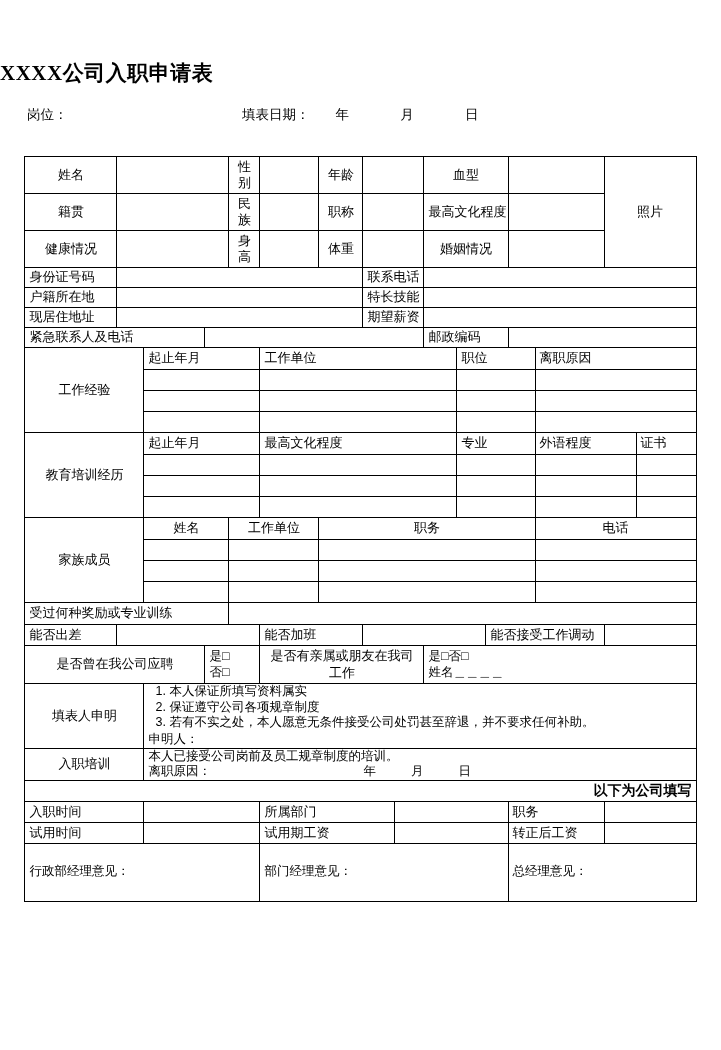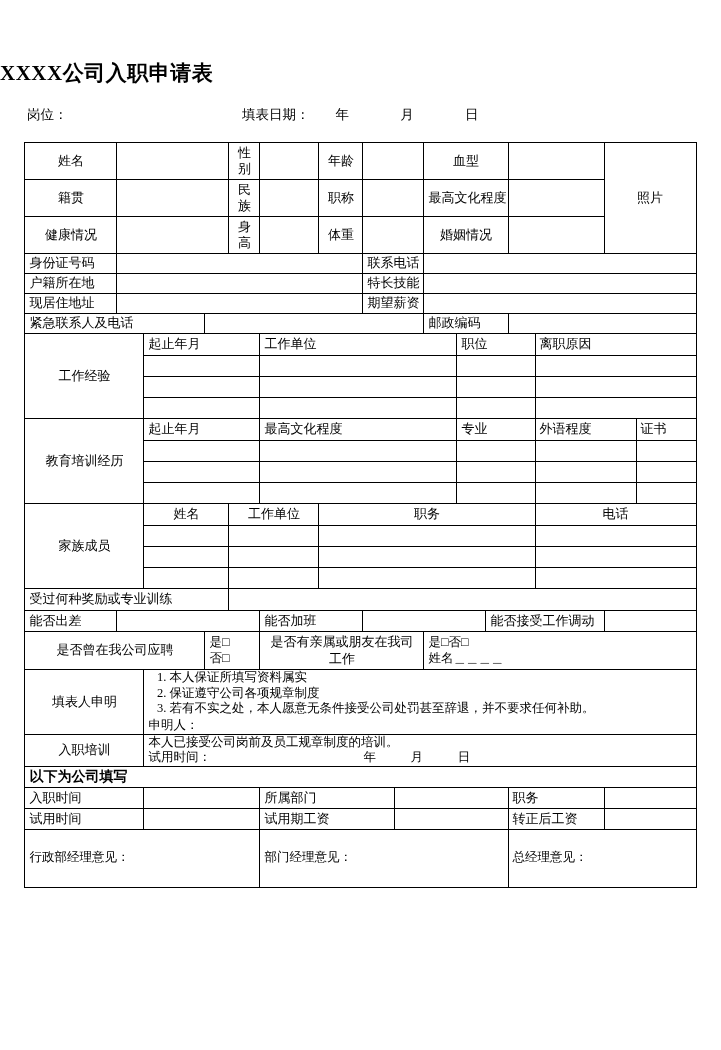--- a/index.html
+++ b/index.html
@@ -37,23 +37,22 @@
   .hdr-date .lbl{margin-right:26px;}
   .hdr-date .ymd{letter-spacing:0;}
   .hdr-date .ymd span{display:inline-block;width:61px;text-align:left;}
   .hdr-date .ymd span:last-child{width:auto;}
 
   
   table.form{
     border-collapse:collapse;
     table-layout:fixed;
     width:671px;
-    margin:18px auto 0 auto;
+    margin:32px auto 0 auto;
     font-size:13px;
-    font-family:Liberation Serif, serif;
   }
   table.form td{
     border:1px solid #000;
     padding:0 4px;
     vertical-align:middle;
     line-height:1.25;
     overflow:hidden;
     word-break:break-all;
   }
   .c{text-align:center;}
@@ -78,21 +77,21 @@
     font-size:12.5px;
   }
   .decl ol{margin:0;padding-left:21px;}
   .decl ol li{margin:0;padding:0;}
   .decl .signer{margin-top:1px;}
   .train-cell{padding:3px 4px 3px 6px;line-height:1.55;font-size:12.5px;}
   .train-cell .sig{display:flex;}
   .train-cell .sig .s1{width:215px;}
   .train-cell .sig .ymd span{display:inline-block;width:44px;}
   .train-cell .sig .ymd span:last-child{width:auto;}
-  .band{font-weight:bold;text-align:left;font-size:14px;}
+  .band{font-weight:bold;text-align:right;font-size:14px;}
   .opin{vertical-align:top;padding:3px 4px 0 6px;font-size:12.5px;}
   .chk{font-size:12.5px;line-height:1.45;text-align:left;padding-left:5px;}
   .relat-cell{font-size:12.5px;line-height:1.5;text-align:left;padding-left:5px;}
   .nowrap{white-space:nowrap;}
 </style>
 </head>
 <body>
 
 <div class="page">
 
@@ -312,21 +311,21 @@
         </ol>
         <div class="signer">申明人：</div>
       </td>
     </tr>
 
     <tr class="h-train">
       <td class="c" colspan="4">入职培训</td>
       <td class="train-cell" colspan="17">
         <div>本人已接受公司岗前及员工规章制度的培训。</div>
         <div class="sig">
-          <span class="s1">试用时间：</span>
+          <span class="s1">离职原因：</span>
           <span class="ymd">
             <span>年</span>
             <span>月</span>
             <span>日</span>
           </span>
         </div>
       </td>
     </tr>
 
     <tr class="h-co">

